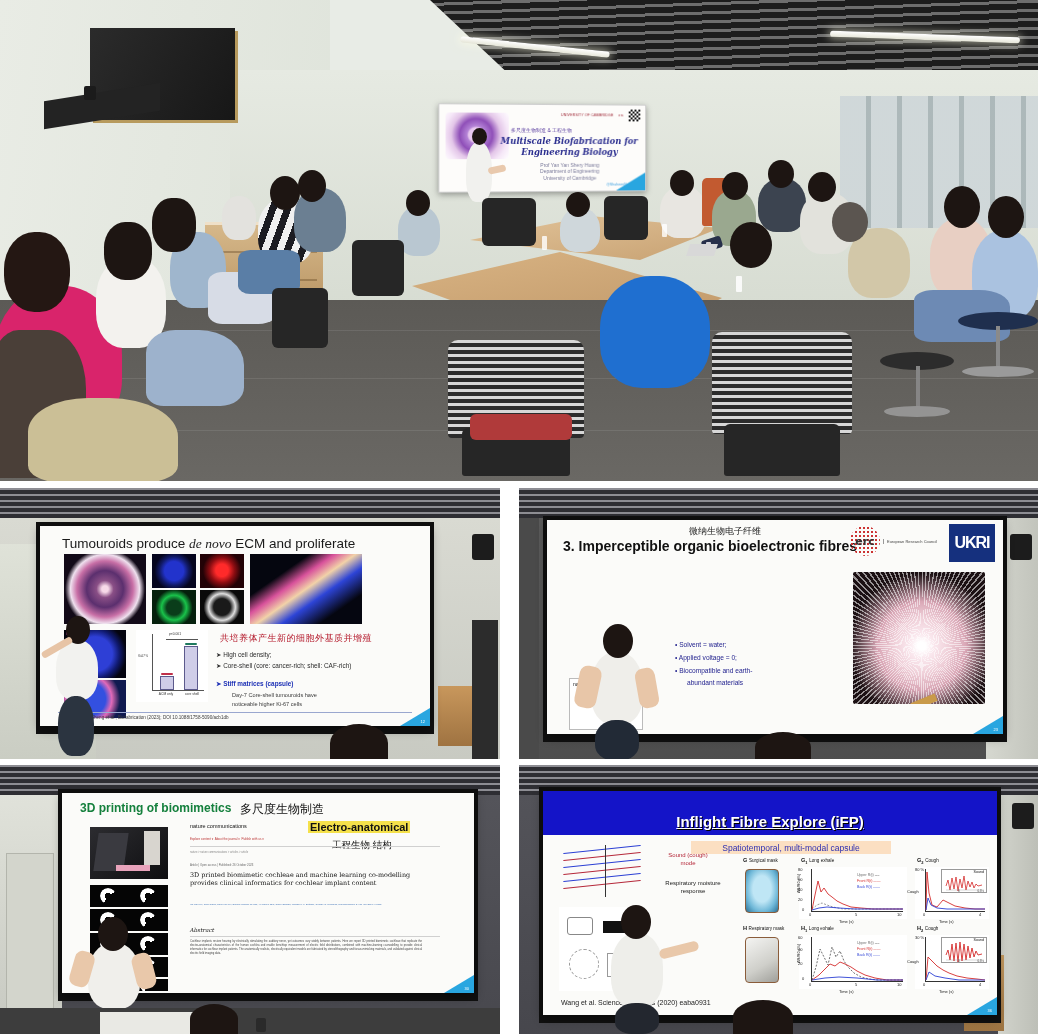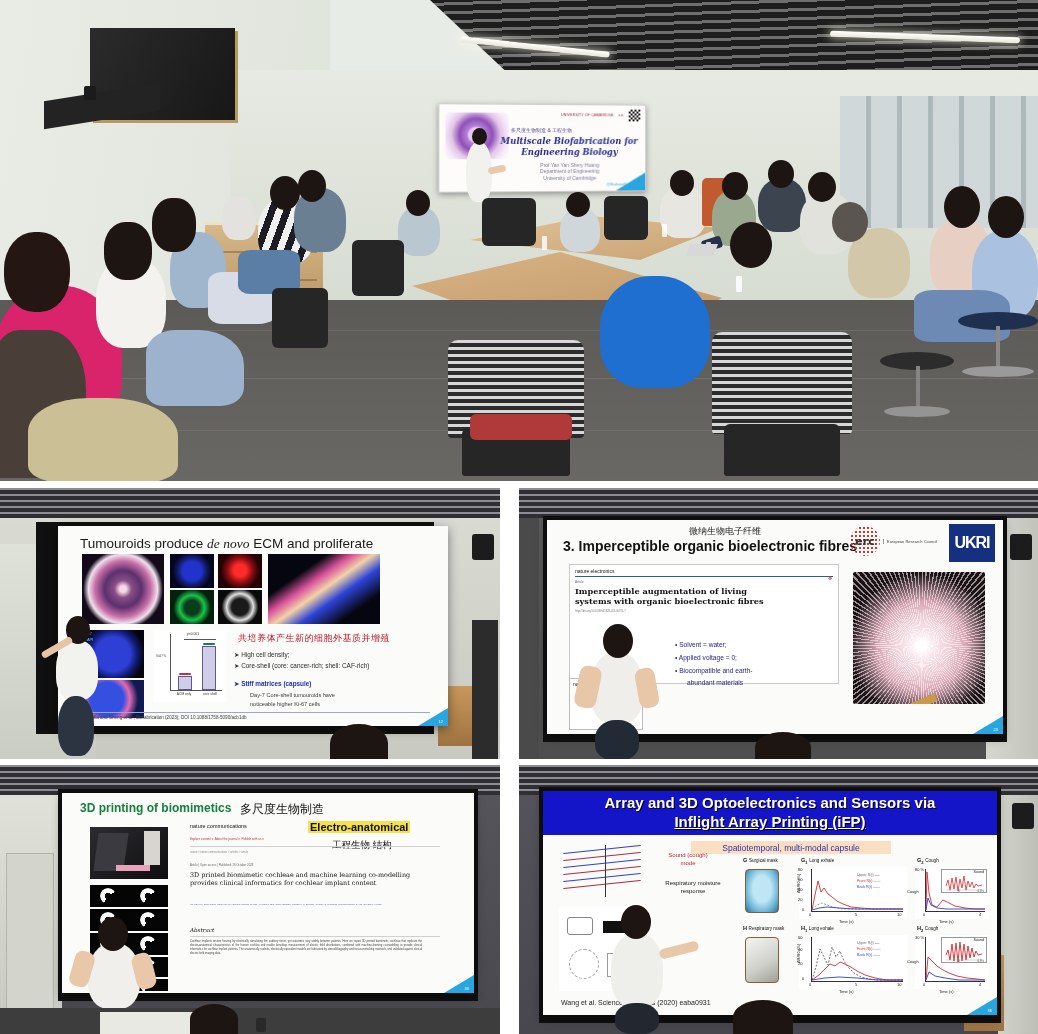--- a/index.html
+++ b/index.html
@@ -359,21 +359,21 @@
     <div class="room-dark"></div>
     <div class="slat"></div>
     <div class="wall-pale"></div>
     <div style="position:absolute; left:0; top:56px; width:96px; height:215px; background:linear-gradient(#dfe2d8,#cacdc3);"></div>
     <div class="cam" style="left:505px; top:60px; width:0;"></div>
     <div style="position:absolute; right:6px; top:46px; width:22px; height:26px; background:#1c1c1c; border-radius:3px;"></div>
     <div style="position:absolute; right:2px; top:132px; width:26px; height:140px; background:#2c2c2c;"></div>
     <div style="position:absolute; right:28px; top:198px; width:34px; height:60px; background:linear-gradient(#c8975c,#9f7341);"></div>
 
     <div class="screen-bezel" style="left:36px; top:34px; width:398px; height:212px;"></div>
-    <div class="screen" style="left:40px; top:38px; width:390px; height:200px;margin-left:18px;">
+    <div class="screen" style="left:40px; top:38px; width:390px; height:200px;">
       <div class="ml-title"><span>Tumouroids produce </span><i>de novo</i><span> ECM and proliferate</span></div>
 
       <div class="mic-img mi-a" style="left:24px; top:28px; width:82px; height:70px;"></div>
       <div class="mic-img mi-b" style="left:112px; top:28px; width:44px; height:34px;"></div>
       <div class="mic-img mi-c" style="left:160px; top:28px; width:44px; height:34px;"></div>
       <div class="mic-img mi-d" style="left:112px; top:64px; width:44px; height:34px;"></div>
       <div class="mic-img mi-e" style="left:160px; top:64px; width:44px; height:34px;"></div>
       <div class="mic-img mi-f" style="left:210px; top:28px; width:112px; height:70px;"></div>
 
       <div class="mic-img mi-g" style="left:24px; top:104px; width:62px; height:48px;">
@@ -432,29 +432,20 @@
       <div class="erc" style="right:66px; top:6px;">
         <span class="erc-dots">
             <b>erc</b>
           </span>
         <span class="erc-txt">European Research Council</span>
       </div>
       <div class="ukri" style="right:8px; top:4px; width:46px; height:38px;">
         <span>UKRI</span>
       </div>
 
-      <div class="paper-card" style="left:22px; top:44px; width:270px; height:120px;">
-        <div class="pc-brand">nature electronics</div>
-        <div class="pc-rule"></div>
-        <div class="pc-lock">⚭</div>
-        <div class="pc-kicker">Article</div>
-        <div class="pc-title">Imperceptible augmentation of living</div>
-        <div class="pc-title" style="padding-top:0;">systems with organic bioelectronic fibres</div>
-        <div class="pc-meta">https://doi.org/10.1038/s41928-023-00971-7</div>
-      </div>
       <div class="natcover" style="left:22px; top:158px; width:74px; height:52px;">
         <div class="nb">nature electronics</div>
       </div>
 
       <div class="dandelion" style="left:306px; top:52px; width:132px; height:132px;">
         <div class="dand-fuzz"></div>
         <div style="position:absolute; left:44%; bottom:-2px; width:26px; height:8px; background:#c99a4a; transform:rotate(-22deg);"></div>
       </div>
 
       <div class="mr-bul" style="left:128px; top:120px;">• <span>Solvent = water;</span></div>
@@ -539,22 +530,21 @@
     <div class="room-dark"></div>
     <div class="slat"></div>
     <div class="wall-pale" style="background:linear-gradient(180deg,#535359,#45454b);"></div>
     <div style="position:absolute; right:0; top:30px; width:40px; height:239px; background:linear-gradient(90deg,#d2d4cc,#bdbfb7);"></div>
     <div style="position:absolute; right:4px; top:38px; width:22px; height:26px; background:#1c1c1c; border-radius:3px;"></div>
     <div style="position:absolute; right:34px; top:190px; width:40px; height:76px; background:linear-gradient(#c59a60,#9c7342);"></div>
 
     <div class="screen-bezel" style="left:20px; top:22px; width:462px; height:236px;"></div>
     <div class="screen" style="left:24px; top:26px; width:454px; height:224px;">
       <div class="br-banner" style="left:0; top:0; width:100%; height:44px;">
-        <div class="br-b1" style="top:3px;">Array and 3D Optoelectronics and Sensors via</div>
-        <div class="br-b2" style="top:22px;">Inflight Array Printing (iFP)</div>
+        <div class="br-b2" style="top:22px;">Inflight Fibre Explore (iFP)</div>
       </div>
 
       <div class="spatio" style="left:148px; top:50px; width:200px;">Spatiotemporal, multi-modal capsule</div>
 
       <div class="fibre-art" style="left:16px; top:52px; width:96px; height:58px;">
         <div class="fib-row" style="left:4px; top:6px; width:78px; background:#2b3fd4; transform:rotate(-6deg);"></div>
         <div class="fib-row" style="left:4px; top:13px; width:78px; background:#b5283a; transform:rotate(-6deg);"></div>
         <div class="fib-row" style="left:4px; top:20px; width:78px; background:#2b3fd4; transform:rotate(-6deg);"></div>
         <div class="fib-row" style="left:4px; top:27px; width:78px; background:#b5283a; transform:rotate(-6deg);"></div>
         <div class="fib-row" style="left:4px; top:34px; width:78px; background:#2b3fd4; transform:rotate(-6deg);"></div>

